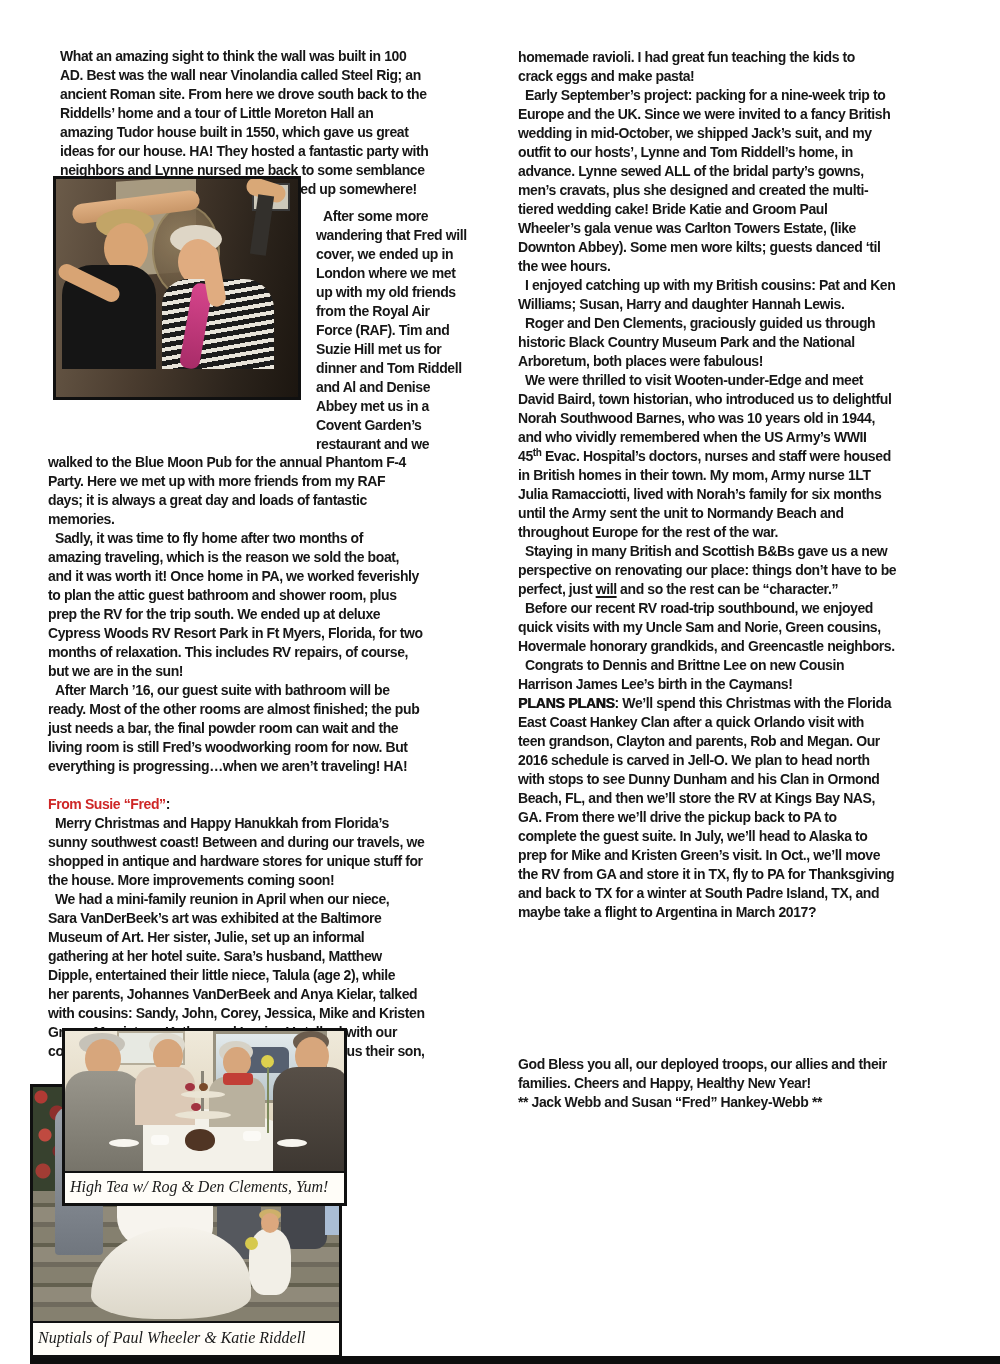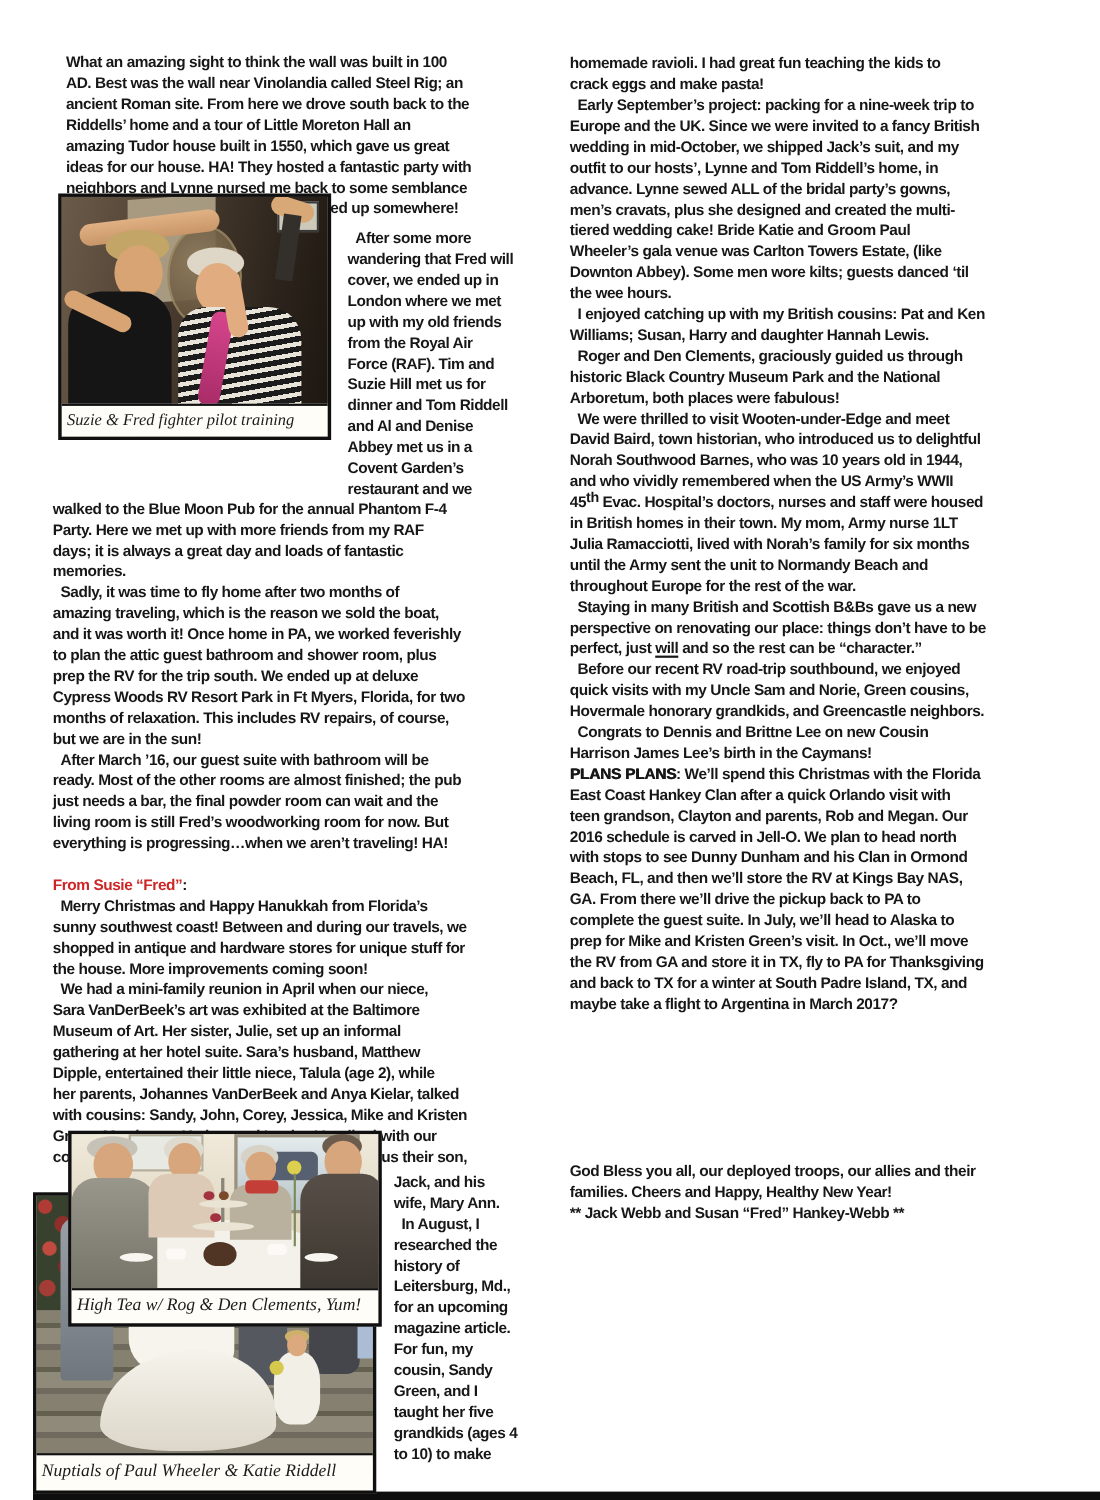--- a/index.html
+++ b/index.html
@@ -10,21 +10,21 @@
       letter-spacing:-0.4px;color:#171717;margin-top:39px;}
   #L1{left:60px;top:8px;width:436px;}
   #L2{left:316px;top:168px;width:182px;}
   #L3{left:48px;top:414px;width:440px;}
   #L4{left:358px;top:1026px;width:140px;}
   #R1{left:518px;top:9px;width:442px;}
   #R2{left:518px;top:1016px;width:442px;}
   .red{color:#ce2626;}
   .ul{text-decoration:underline;text-decoration-thickness:1.5px;text-underline-offset:2px;}
   .fp{font-weight:900;text-shadow:0.6px 0 0 #171717;letter-spacing:-0.2px;}
-  sup{font-size:13px;line-height:0;vertical-align:5px;}
+  sup{font-size:10px;line-height:0;vertical-align:5px;}
   
   .photo{position:absolute;border:3px solid #101010;background:#888;overflow:hidden;box-sizing:border-box;}
   .photo .cap{position:absolute;left:0;right:0;bottom:0;background:#fffdf8;border-top:2px solid #101010;
       font-family:"Liberation Serif",serif;font-style:italic;color:#1b1b1b;padding-left:5px;}
   .photo div{position:absolute;}
   #photo1{left:53px;top:176px;width:248px;height:224px;}
   #photo1 .cap{height:28px;font-size:15px;line-height:26px;}
   #photo2{left:62px;top:1028px;width:285px;height:178px;z-index:3;}
   #photo2 .cap{height:30px;font-size:16px;line-height:27px;}
   #photo3{left:30px;top:1084px;width:312px;height:274px;z-index:2;}
@@ -135,21 +135,20 @@
     <div class="p1-sleeve-r"></div>
     <div class="p1-hair-l"></div>
     <div class="p1-face-l"></div>
     <div class="p1-hair-rt"></div>
     <div class="p1-face-rt"></div>
     <div class="p1-body-l"></div>
     <div class="p1-forearm-l"></div>
     <div class="p1-body-rt"></div>
     <div class="p1-scarf"></div>
     <div class="p1-hand-f"></div>
-    <div class="cap">Suzie &amp; Fred fighter pilot training</div>
   </div>
 
   <div class="tb" id="L2"><span>&nbsp;&nbsp;After some more
 wandering that Fred will
 cover, we ended up in
 London where we met
 up with my old friends
 from the Royal Air
 Force (RAF). Tim and
 Suzie Hill met us for
@@ -243,34 +242,20 @@
     <div class="p3-bodice"></div>
     <div class="p3-gown"></div>
     <div class="p3-train"></div>
     <div class="p3-girl"></div>
     <div class="p3-girlhr"></div>
     <div class="p3-girlh"></div>
     <div class="p3-bouq"></div>
     <div class="cap">Nuptials of Paul Wheeler &amp; Katie Riddell</div>
   </div>
 
-  <div class="tb" id="L4"><span>Jack, and his
-wife, Mary Ann.
-&nbsp;&nbsp;In August, I
-researched the
-history of
-Leitersburg, Md.,
-for an upcoming
-magazine article.
-For fun, my
-cousin, Sandy
-Green, and I
-taught her five
-grandkids (ages 4
-to 10) to make</span></div>
 
   <div class="tb" id="R1"><span>homemade ravioli. I had great fun teaching the kids to
 crack eggs and make pasta!
 &nbsp;&nbsp;Early September’s project: packing for a nine-week trip to
 Europe and the UK. Since we were invited to a fancy British
 wedding in mid-October, we shipped Jack’s suit, and my
 outfit to our hosts’, Lynne and Tom Riddell’s home, in
 advance. Lynne sewed ALL of the bridal party’s gowns,
 men’s cravats, plus she designed and created the multi-
 tiered wedding cake! Bride Katie and Groom Paul

